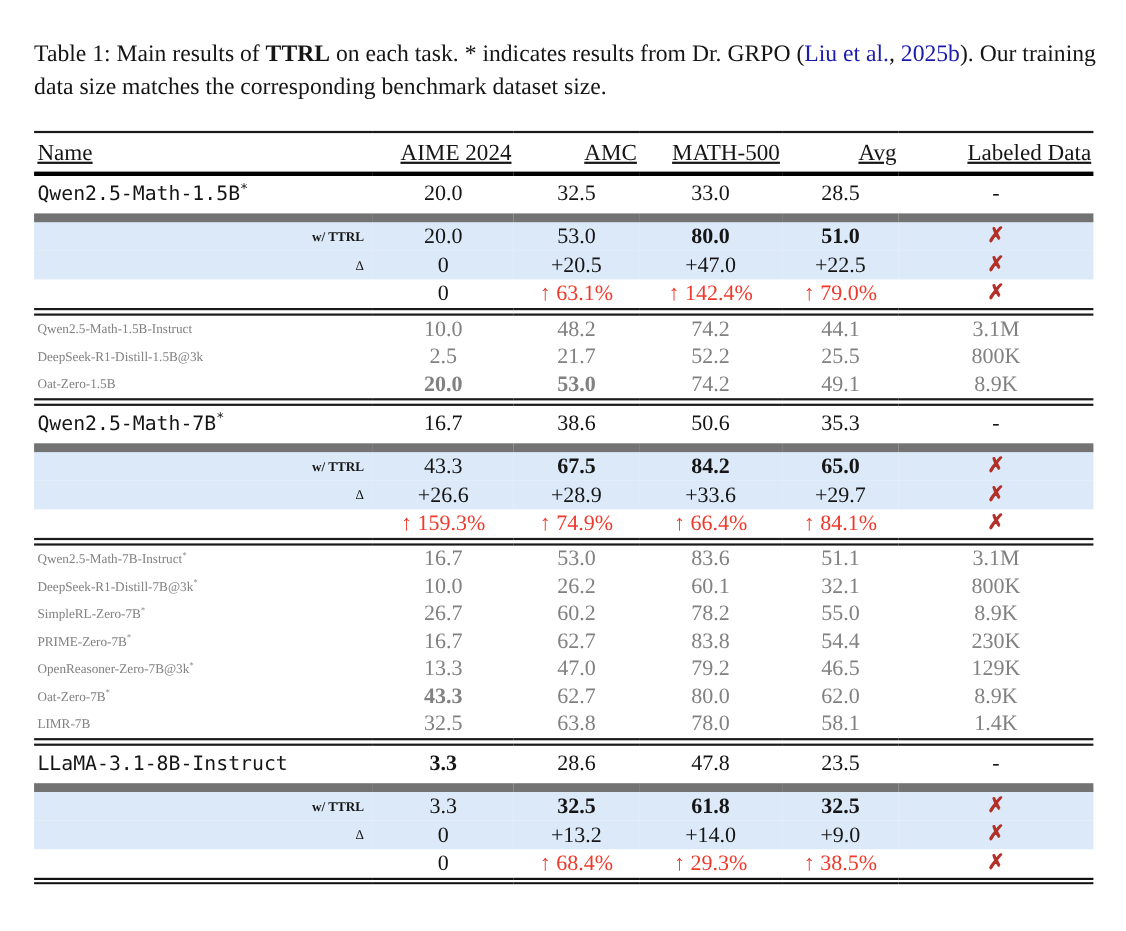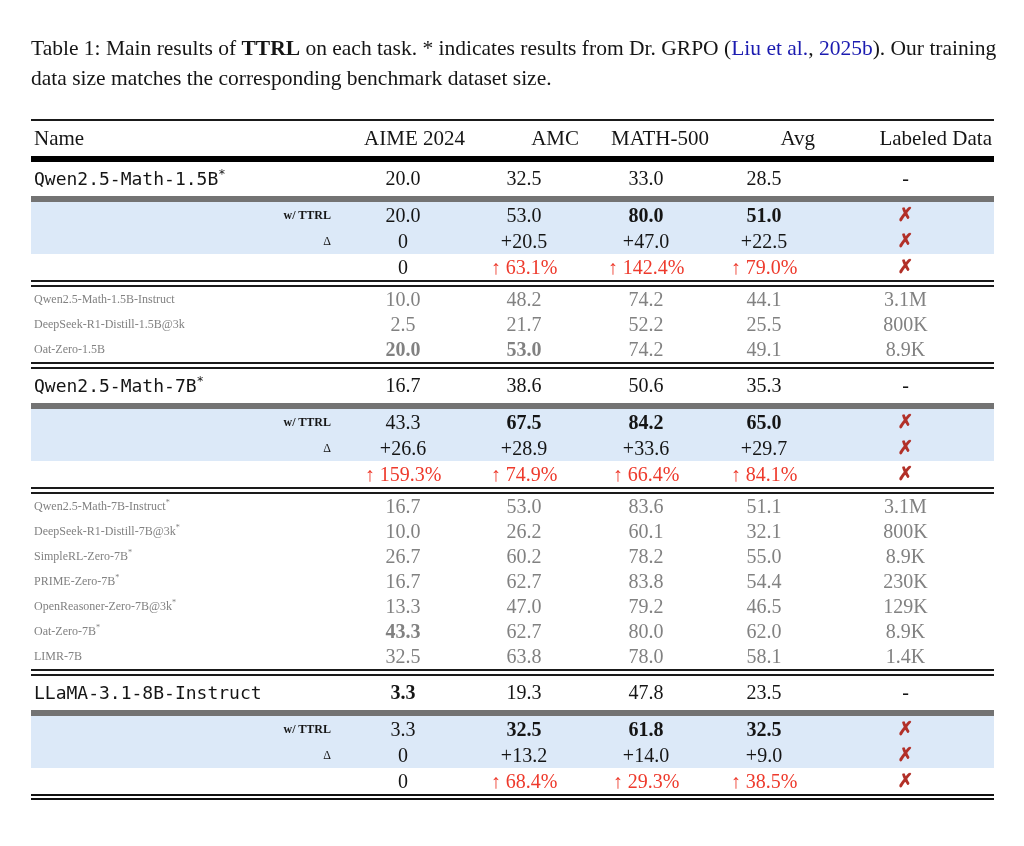--- a/index.html
+++ b/index.html
@@ -24,21 +24,21 @@
   .caption b { font-weight: 700; }
   .caption .cite { color: var(--link, #1b1bb0); }
 
   
   table.results {
     border-collapse: collapse;
     width: 963px;
     border-top: 2px solid #1a1a1a;
     table-layout: fixed;
   }
-  thead tr { border-bottom: 6px solid #000000; }
+  thead tr { border-bottom: 4px solid #000000; text-decoration: underline; }
   th {
     font-weight: 400;
     font-size: 21px;
     padding: 5px 2px;
     text-align: right;
     white-space: nowrap;
   }
   th.label { text-align: left; padding-left: 3px; }
 
   td { white-space: nowrap; }
@@ -57,21 +57,21 @@
   }
   tr.row-hl { background: var(--hl, #dce9f8); }
   tr.row-hl td, tr.row-pct td { padding-top: 1px; padding-bottom: 1px; line-height: 24px; }
   tr.row-hl td.label, tr.row-pct td.label {
     text-align: right;
     padding-right: 8px;
   }
   tr.row-gray td { color: var(--gray, #818181); padding-top: 0; padding-bottom: 0; line-height: 25px; }
 
   
-  tr.sep-single { border-bottom: 6px solid #737373; }
+  tr.sep-single { border-bottom: 8px solid #737373; }
   tr.sep-double { border-bottom: 7px double #1a1a1a; }
   tr.sep-bottom { border-bottom: 6px double #111111; }
 
   
   .bold { font-weight: 700; }
   td.red { color: var(--red, #ee3a2c); margin-top: 43px; }
   td.cross {
     color: var(--cross, #b23028);
     font-weight: 700;
     font-size: 19px;
@@ -245,21 +245,21 @@
           <td class="label">LIMR-7B</td>
           <td class="num">32.5</td>
           <td class="num">63.8</td>
           <td class="num">78.0</td>
           <td class="num">58.1</td>
           <td class="num">1.4K</td>
         </tr>
         <tr class="row-mono sep-single">
           <td class="label">LLaMA-3.1-8B-Instruct</td>
           <td class="num bold">3.3</td>
-          <td class="num">19.3</td>
+          <td class="num">28.6</td>
           <td class="num">47.8</td>
           <td class="num">23.5</td>
           <td class="num">-</td>
         </tr>
         <tr class="row-hl">
           <td class="label bold">w/ TTRL</td>
           <td class="num">3.3</td>
           <td class="num bold">32.5</td>
           <td class="num bold">61.8</td>
           <td class="num bold">32.5</td>

